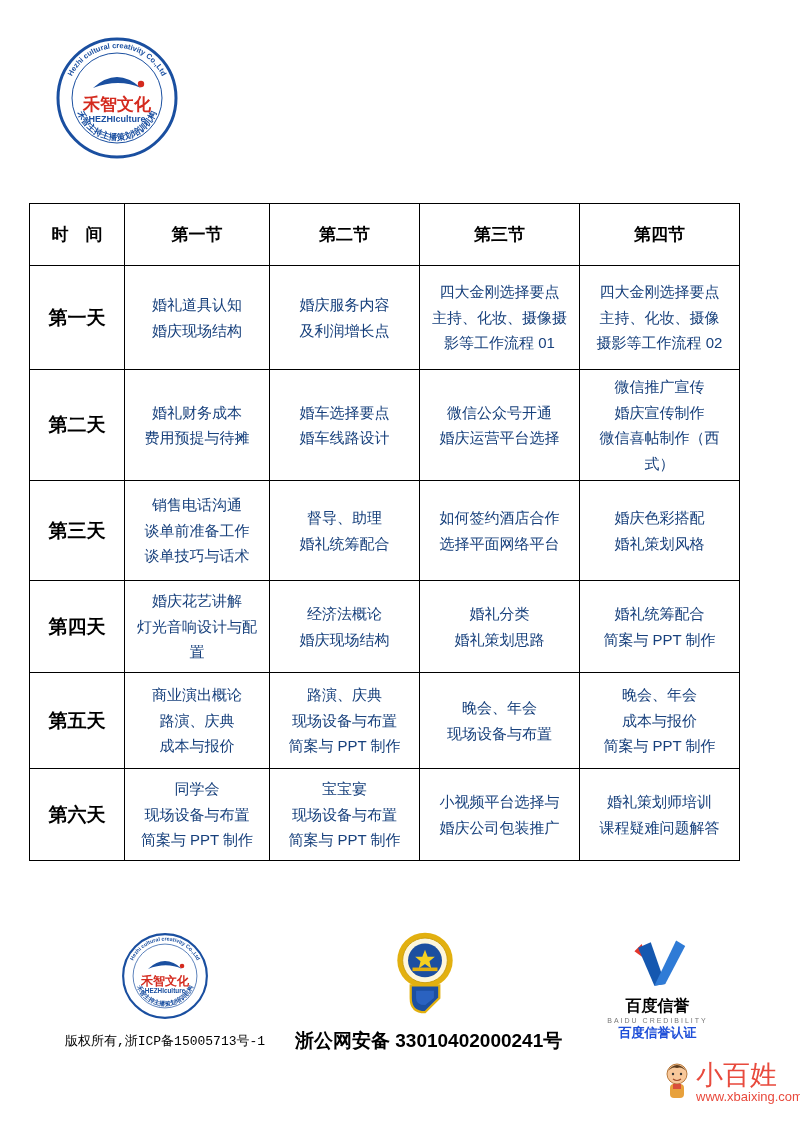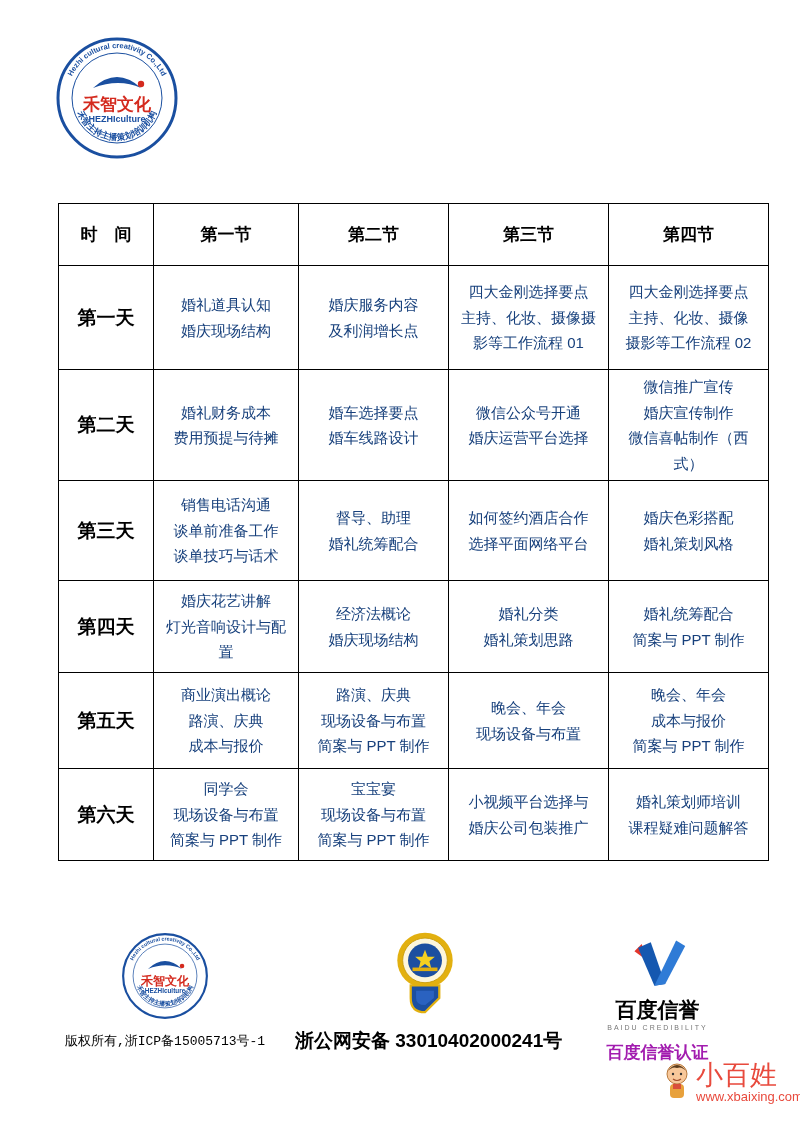--- a/index.html
+++ b/index.html
@@ -6,37 +6,37 @@
   .page{position:relative;width:800px;height:1128px;background:#fff;overflow:hidden;
         font-family:"Liberation Sans","DejaVu Sans",sans-serif;margin:0 auto;}
 
   
   .logo-wrap{position:absolute;left:55px;top:36px;width:124px;height:124px;}
   .page-title{position:absolute;left:185px;top:78px;width:575px;text-align:center;
               font-size:44px;font-weight:900;color:#000;letter-spacing:2px;
               font-family:"Liberation Serif","DejaVu Serif",serif;}
 
   
-  table.schedule{position:absolute;left:58px;top:203px;border-collapse:collapse;table-layout:fixed;}
+  table.schedule{position:absolute;left:29px;top:203px;border-collapse:collapse;table-layout:fixed;}
   .schedule th,.schedule td{border:1px solid #000;text-align:center;vertical-align:middle;
               white-space:pre-line;padding:4px 5px;box-sizing:border-box;}
   .schedule th{font-size:17px;font-weight:bold;color:#000;}
   td.day{font-size:19px;font-weight:bold;color:#000;}
   td.cell{font-size:15px;color:#17407c;line-height:1.7;font-weight:500;}
 
   
   .foot-col{position:absolute;text-align:center;}
   .foot-left{left:50px;top:932px;width:230px;}
   .foot-center{left:295px;top:930px;width:260px;}
   .foot-right{left:575px;top:938px;width:165px;}
   .copyright{margin-top:8px;font-size:13px;color:#000;font-family:Liberation Mono, monospace;}
   .police-filing{margin-top:10px;font-size:19px;font-weight:bold;color:#000;white-space:nowrap;}
-  .baidu-cn{font-size:21px;font-weight:bold;color:#000;margin-top:2px;}
+  .baidu-cn{font-size:16px;font-weight:bold;color:#000;margin-top:2px;}
   .baidu-en{font-size:7px;color:#777;letter-spacing:2px;}
-  .baidu-cert{font-size:17px;font-weight:bold;color:#a21caf;margin-top:10px;}
+  .baidu-cert{font-size:13px;font-weight:bold;color:#1d4ed8;}
 
   
   .watermark{position:absolute;left:662px;top:1062px;display:flex;align-items:center;}
   .wm-text{margin-left:4px;text-align:left;}
   .wm-name{font-size:27px;font-weight:normal;color:#e84a3d;line-height:1;}
   .wm-url{font-size:13px;color:#e84a3d;line-height:1.2;}
 </style>
 </head>
 <body>
 

